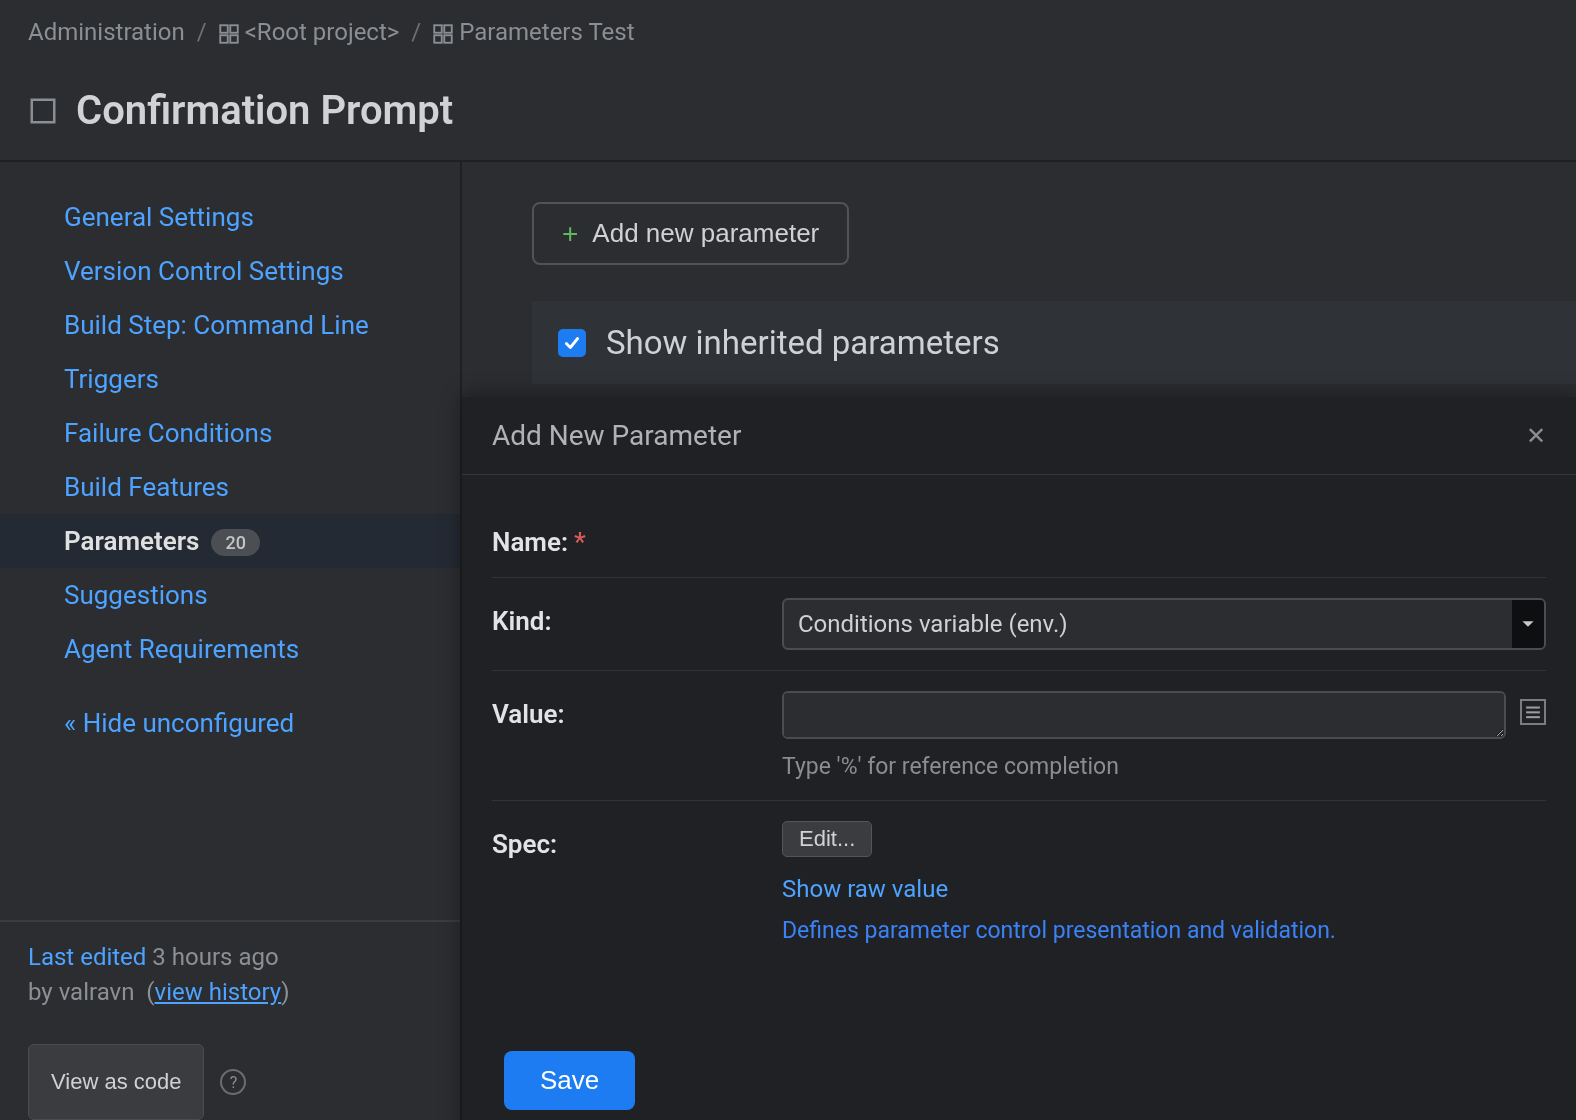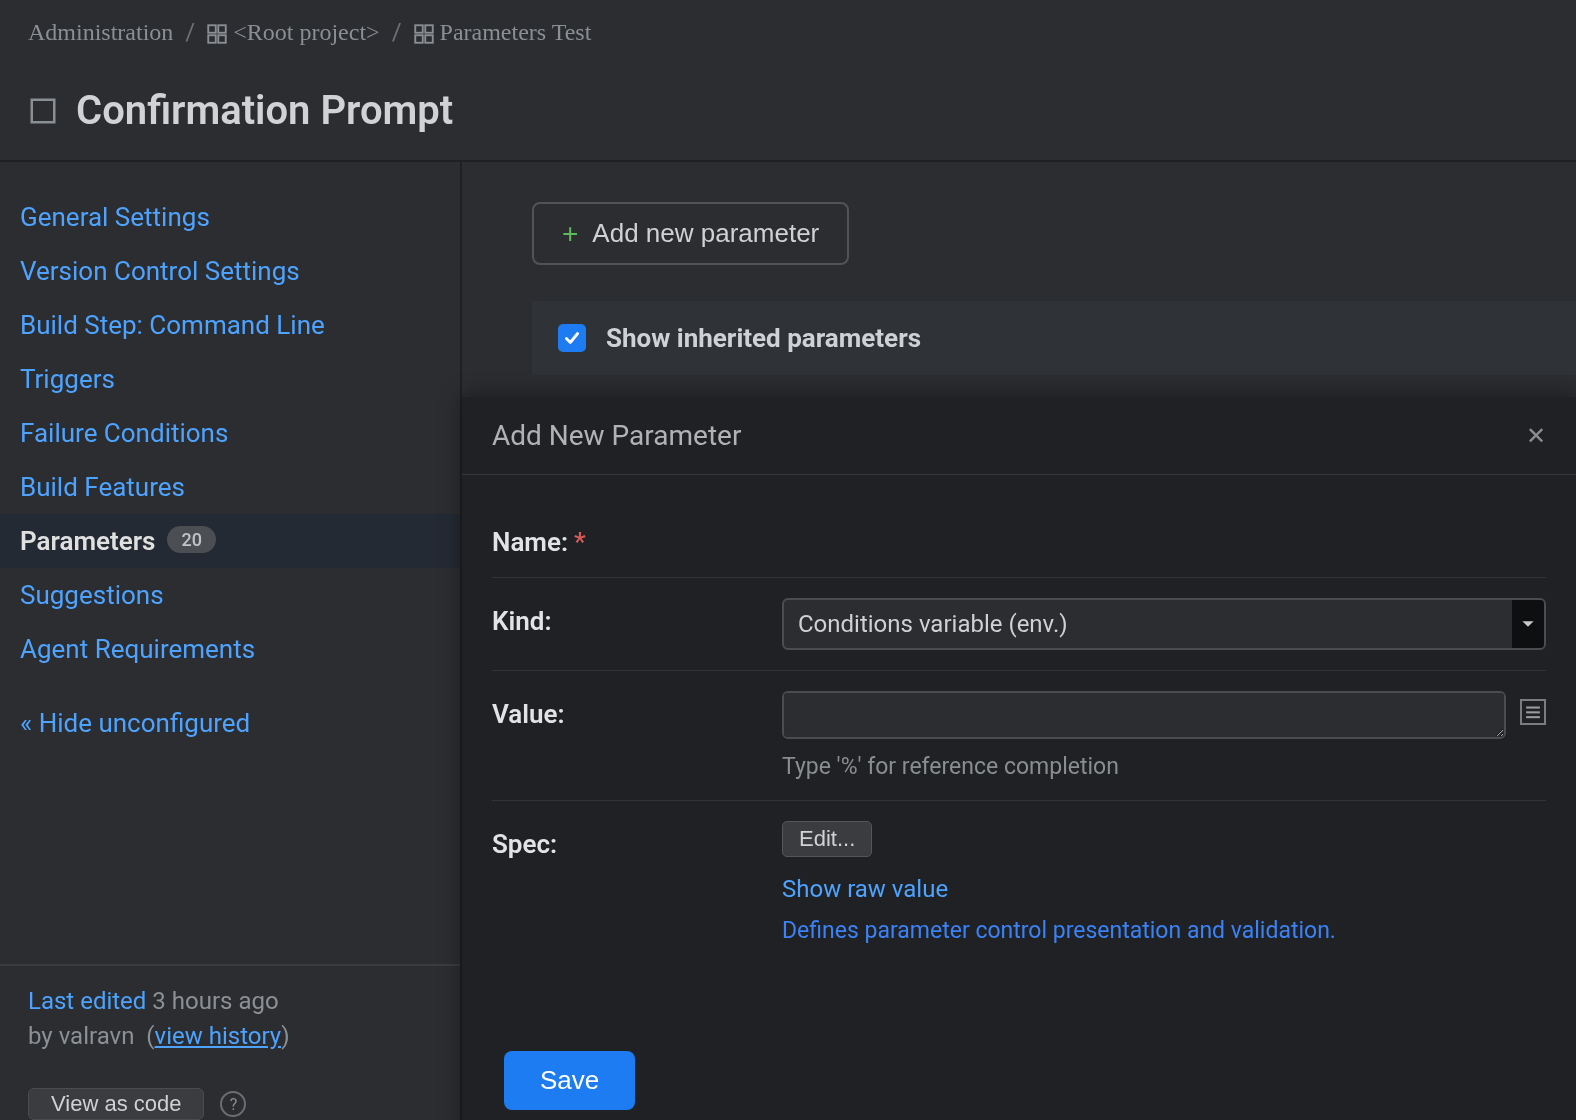--- a/index.html
+++ b/index.html
@@ -14,21 +14,21 @@
 
   
   .breadcrumb {
     padding: 18px 28px 12px 28px;
     display: flex;
     align-items: center;
     gap: 12px;
     color: #8a8f94;
     font-size: 24px;
   }
-  .breadcrumb a { color: #8a8f94; text-decoration: none; font-family: Liberation Serif, serif; }
+  .breadcrumb a { color: #8a8f94; text-decoration: none; }
   .breadcrumb .sep { color: #6c7075; }
   .proj-icon {
     display: inline-flex;
     width: 20px; height: 20px;
     vertical-align: middle;
     margin-right: 6px;
   }
   .proj-icon svg { width: 20px; height: 20px; }
 
   
@@ -61,26 +61,26 @@
   }
   .content {
     flex: 1;
     border-top: 2px solid #1e2022;
     position: relative;
   }
 
   
   .side-items { flex: 1; }
   .side-item {
-    padding: 12px 20px;
+    padding: 12px 64px;
     font-size: 26px;
     color: #4da3ff;
     cursor: pointer;
     display: flex;
-    align-items: flex-start;
+    align-items: flex-end;
     gap: 12px;
   }
   .side-item.active {
     background: #242a33;
     color: #e0e0e0;
     font-weight: 600;
   }
   .side-item .badge {
     background: #4b4e52;
     color: #c2c4c6;
@@ -99,21 +99,21 @@
   .last-edited .ts { color: #4da3ff; }
   .last-edited .link { color: #4da3ff; }
   .view-code-row {
     display: flex; align-items: center; gap: 16px;
     margin-top: 34px;
   }
   .view-code-btn {
     background: #3a3c40;
     color: #cfd1d4;
     border: 1px solid #4a4c50;
-    padding: 2px 22px;
+    padding: 24px 22px;
     border-radius: 6px;
     font-size: 22px;
     cursor: pointer;
   }
   .help-icon {
     width: 26px; height: 26px;
     border: 2px solid #6a6d71;
     border-radius: 50%;
     display: inline-flex;
     align-items: center; justify-content: center;
@@ -145,21 +145,21 @@
   }
   .checkbox {
     width: 28px; height: 28px;
     background: #1d7cf2;
     border-radius: 5px;
     display: inline-flex;
     align-items: center; justify-content: center;
     color: white;
   }
   .checkbox svg { width: 18px; height: 18px; }
-  .inherited-row label { color: #cfd1d4; font-size: 26px; font-weight: bold; }
+  .inherited-row label { color: #cfd1d4; font-size: 33px; }
 
   
   .dialog {
     position: absolute;
     left: 0; right: 0;
     top: 235px;
     bottom: 0;
     background: #1f2124;
     box-shadow: 0 -2px 20px rgba(0,0,0,0.4);
   }

